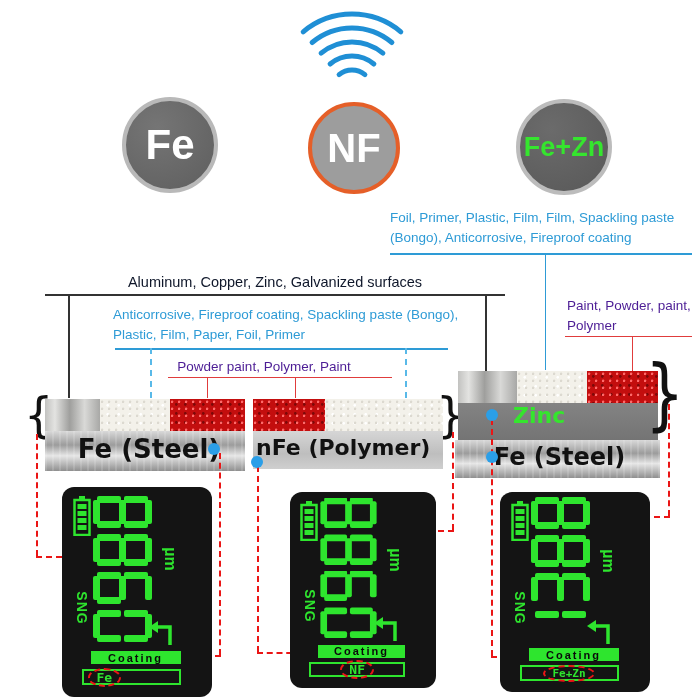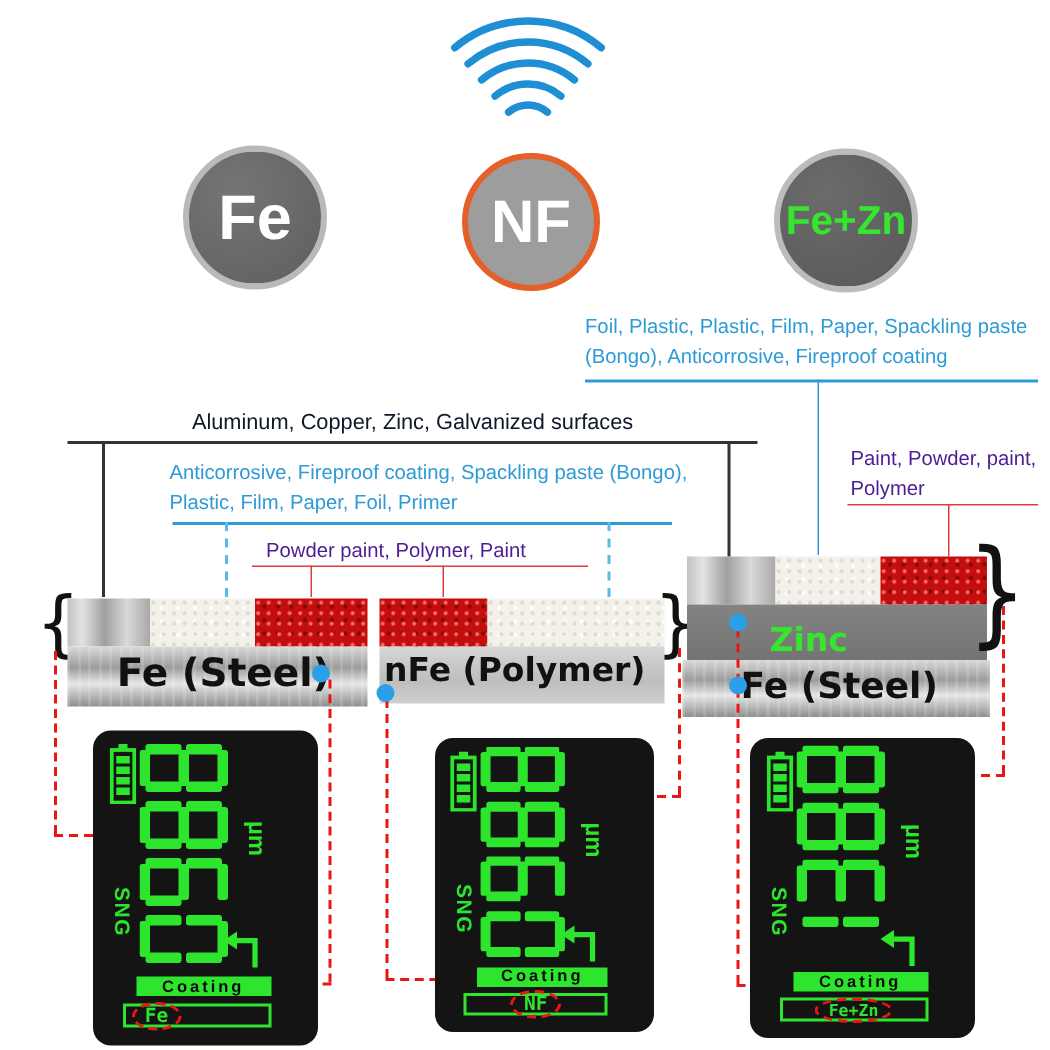--- a/index.html
+++ b/index.html
@@ -95,21 +95,21 @@
 <div class="abs circle c-fe">
     <span>Fe</span>
   </div>
 <div class="abs circle c-nf">
     <span>NF</span>
   </div>
 <div class="abs circle c-fezn">
     <span>Fe+Zn</span>
   </div>
 
-<div class="abs ann blue" style="left:390px;top:208px;width:308px;">Foil, Plastic, Plastic, Film, Paper, Spackling paste (Bongo), Anticorrosive, Fireproof coating</div>
+<div class="abs ann blue" style="left:390px;top:208px;width:308px;">Foil, Primer, Plastic, Film, Film, Spackling paste (Bongo), Anticorrosive, Fireproof coating</div>
 <div class="hl blue-l" style="left:390px;top:253px;width:302px;"></div>
 <div class="vl blue-l" style="left:545px;top:253px;height:117px;"></div>
 
 <div class="abs ann black" style="left:45px;top:272px;width:460px;text-align:center;font-size:14.5px;">Aluminum, Copper, Zinc, Galvanized surfaces</div>
 <div class="hl" style="left:45px;top:294px;width:460px;"></div>
 <div class="vl" style="left:68px;top:294px;height:104px;"></div>
 <div class="vl" style="left:485px;top:294px;height:77px;"></div>
 
 <div class="abs ann blue" style="left:113px;top:305px;width:348px;">Anticorrosive, Fireproof coating, Spackling paste (Bongo), Plastic, Film, Paper, Foil, Primer</div>
 <div class="hl blue-l" style="left:115px;top:348px;width:333px;"></div>
@@ -145,21 +145,21 @@
   <div class="sub-label" style="font-size:22px;padding:4px 0 0 3px;">nFe (Polymer)</div>
 </div>
 <div class="dot" style="left:251px;top:456px;"></div>
 
 <div class="abs" style="left:458px;top:371px;width:200px;height:32px;">
   <div class="seg galv" style="left:0;width:59px;"></div>
   <div class="seg whitec" style="left:59px;width:70px;"></div>
   <div class="seg redc" style="left:129px;width:71px;"></div>
 </div>
 <div class="abs zinc" style="left:458px;top:403px;width:200px;height:37px;">
-  <div class="sub-label" style="font-size:22px;color:#35e52e;padding:12px 0 0 55px;">Zinc</div>
+  <div class="sub-label" style="font-size:22px;color:#35e52e;padding:0 0 0 55px;">Zinc</div>
 </div>
 <div class="abs steel" style="left:455px;top:440px;width:205px;height:38px;">
   <div class="sub-label" style="font-size:24px;padding:3px 0 0 4px;">Fe (Steel)</div>
 </div>
 <div class="abs brace" style="left:645px;top:356px;font-size:62px;transform:scaleY(1.25);transform-origin:top;">}</div>
 <div class="dot" style="left:486px;top:409px;"></div>
 <div class="dot" style="left:486px;top:451px;"></div>
 
 <div class="vl red-d" style="left:36px;top:434px;height:122px;"></div>
 <div class="hl red-d" style="left:36px;top:556px;width:36px;"></div>

